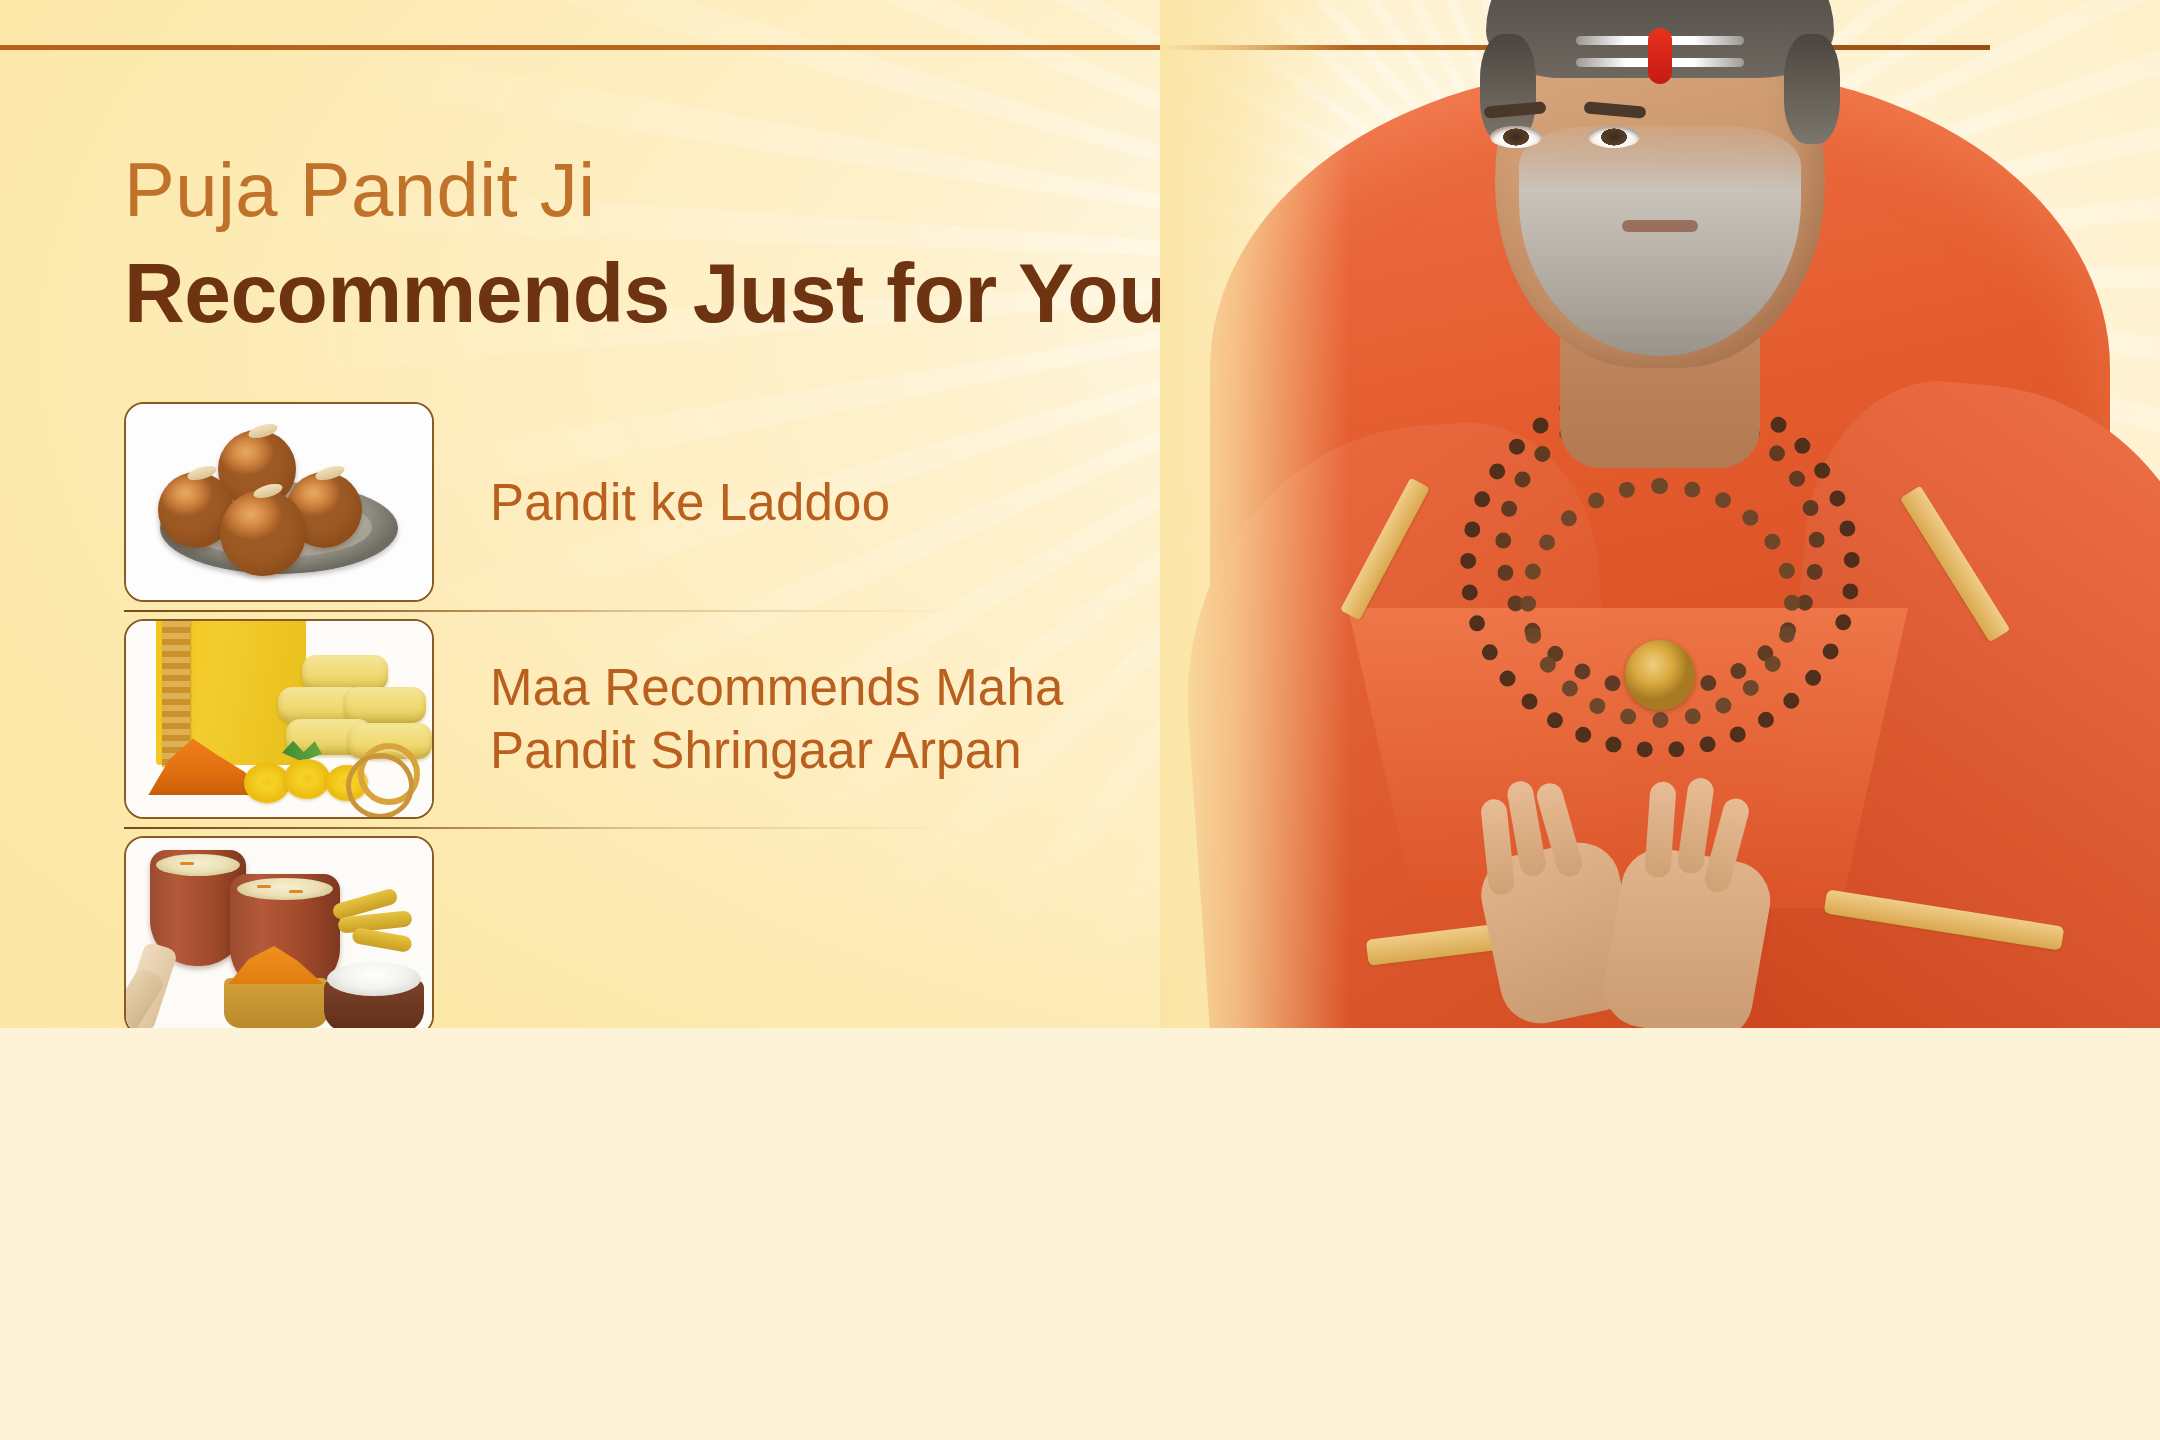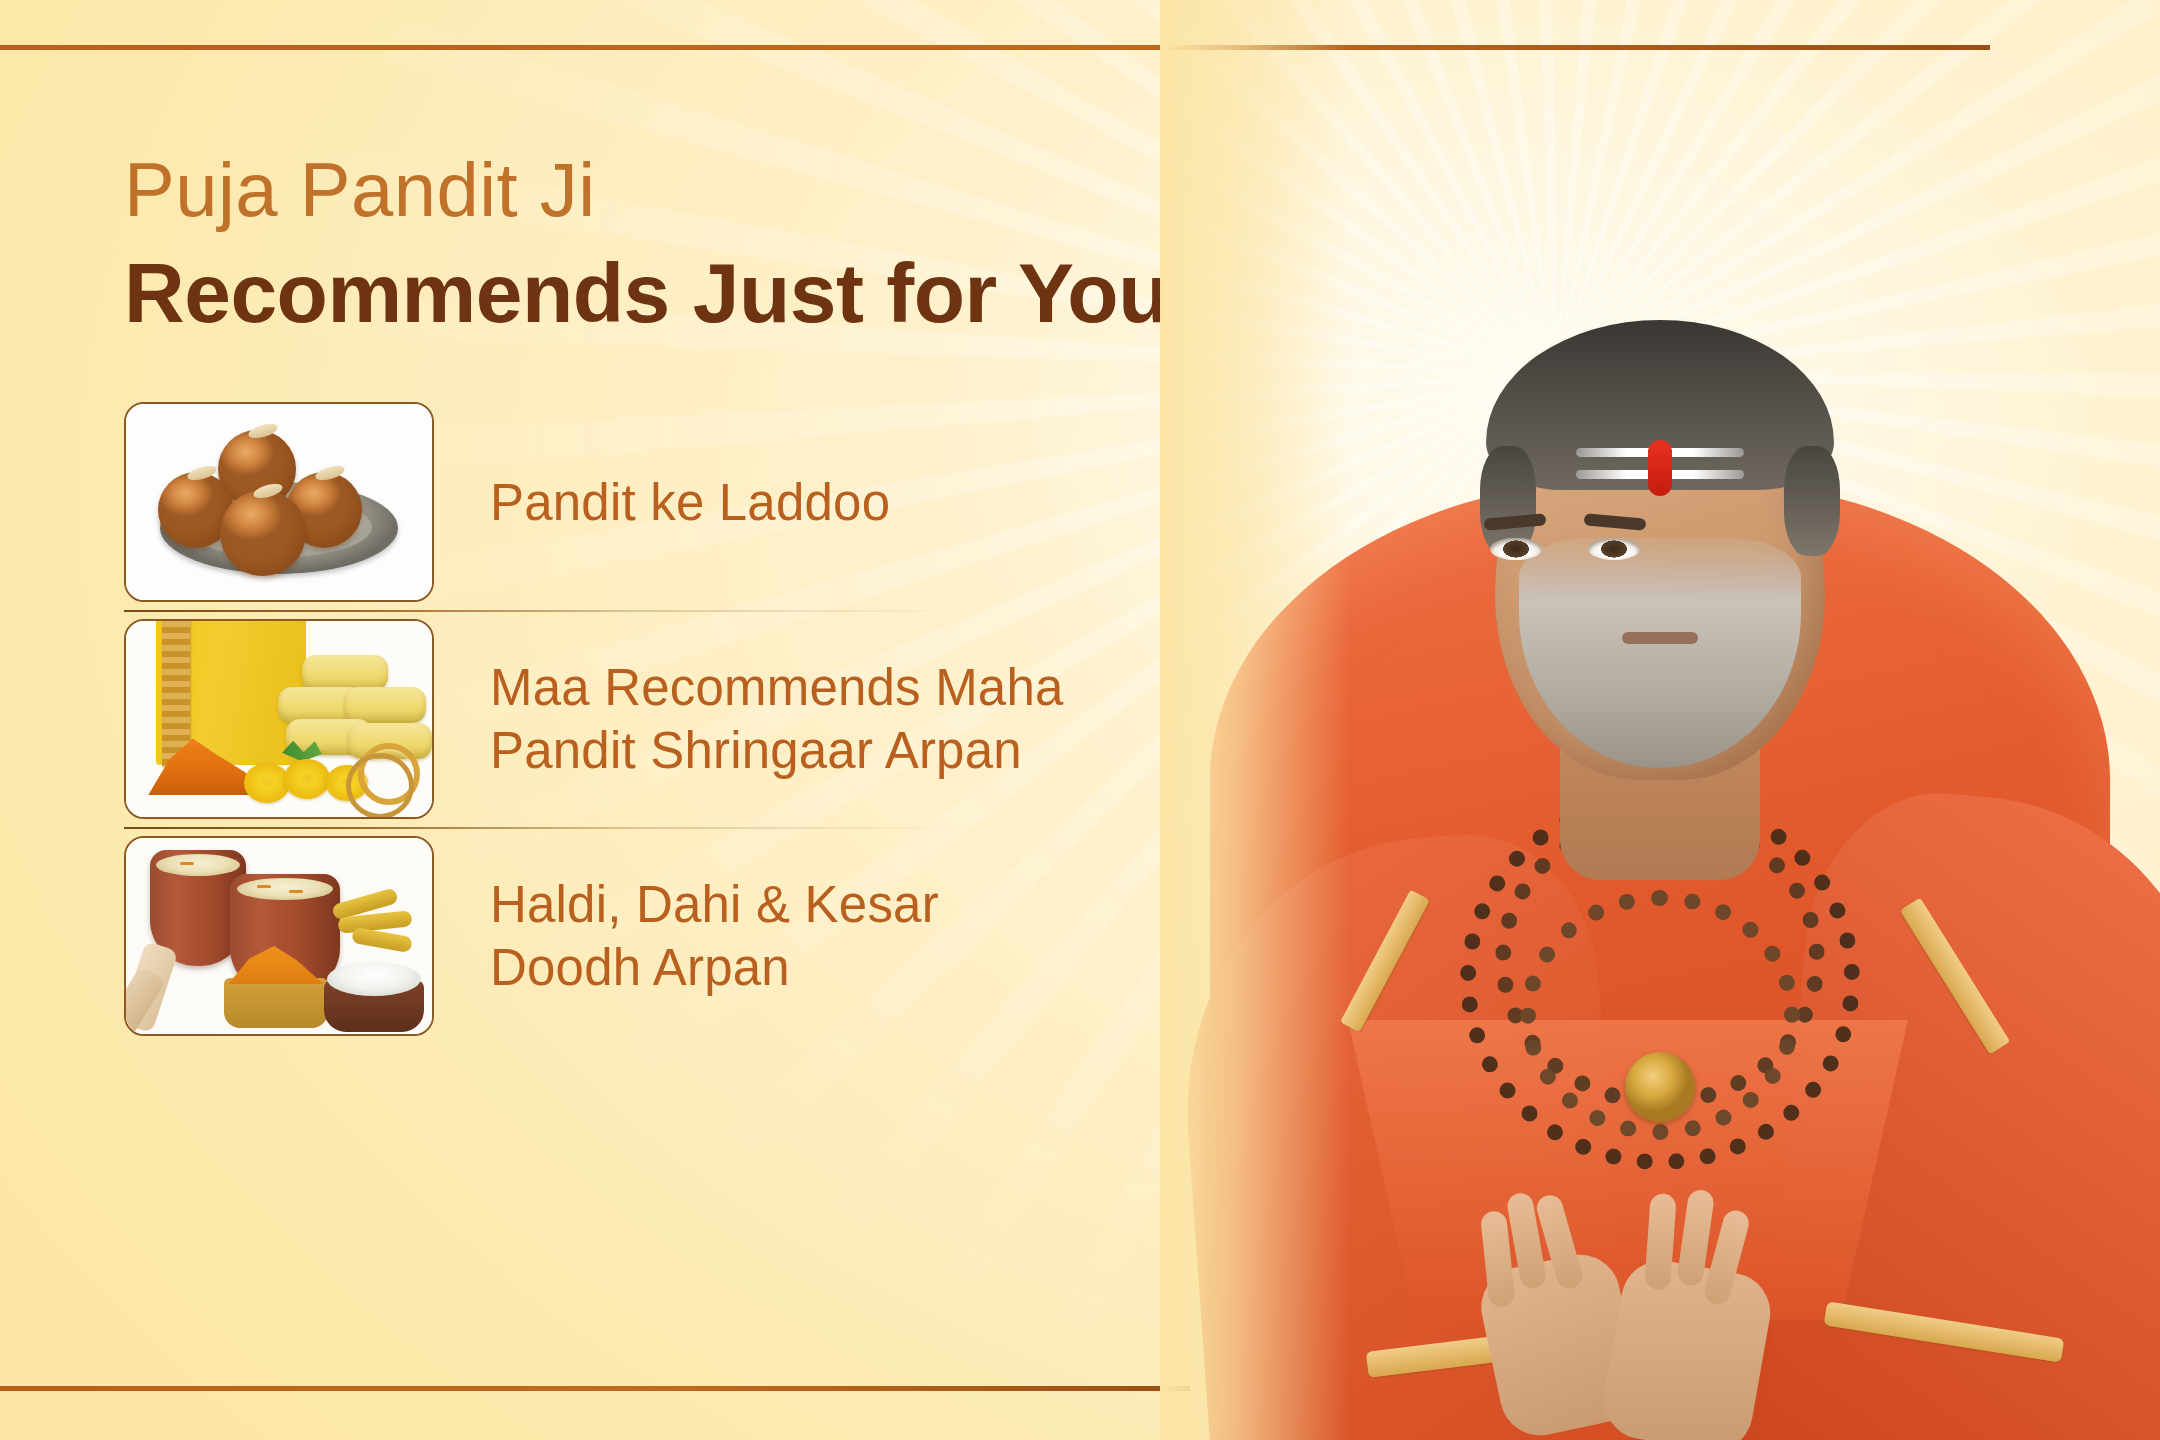--- a/index.html
+++ b/index.html
@@ -5,21 +5,21 @@
   * { margin:0; padding:0; box-sizing:border-box; }
   html,body { width:2160px; height:1440px; overflow:hidden; }
   body {
     font-family:"Liberation Sans", sans-serif;
     background:#FDF3D8;
   }
 
   
   .banner{
     position:relative;
-    width:2160px; height:1440px;
+    width:2160px; height:1028px;
     overflow:hidden;
     background:
       radial-gradient(120% 130% at 78% 34%, #FFF6DD 0%, #FEEFC6 38%, #FCE8A9 68%, #FBE4A0 100%);
   }
 
   
   .rays{
     position:absolute; inset:0;
     pointer-events:none;
     background:
@@ -477,24 +477,20 @@
               <div class="root r1"></div>
               <div class="root r2"></div>
               <div class="root r3"></div>
             </div>
             <div class="stick"></div>
             <div class="stick2"></div>
             <div class="bowl-haldi"></div>
             <div class="bowl-dahi"></div>
           </div>
         </div>
-        <div class="item-text">
-          <span class="ln">Haldi, Dahi &amp; Kesar</span>
-          <span class="ln">Doodh Arpan</span>
-        </div>
       </div>
 
     </div>
   </div>
 
   <div class="priest">
     <div class="pr-body"></div>
     <div class="pr-shoulderL"></div>
     <div class="pr-shoulderR"></div>
     <div class="pr-scarf"></div>

